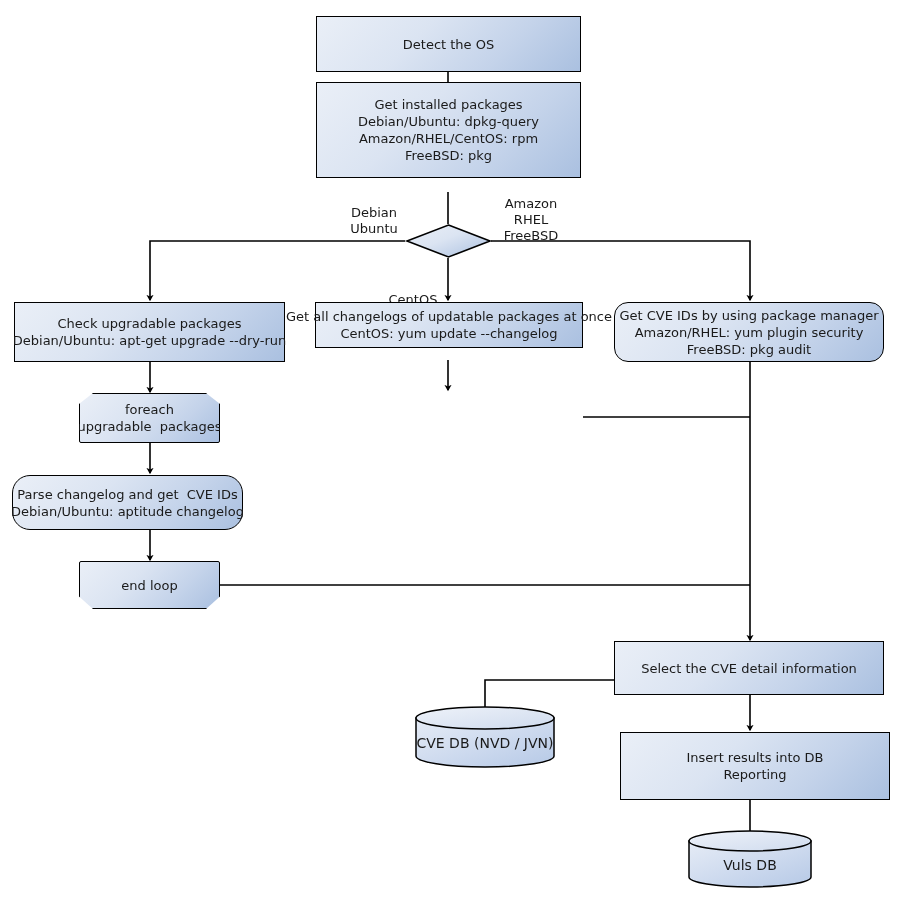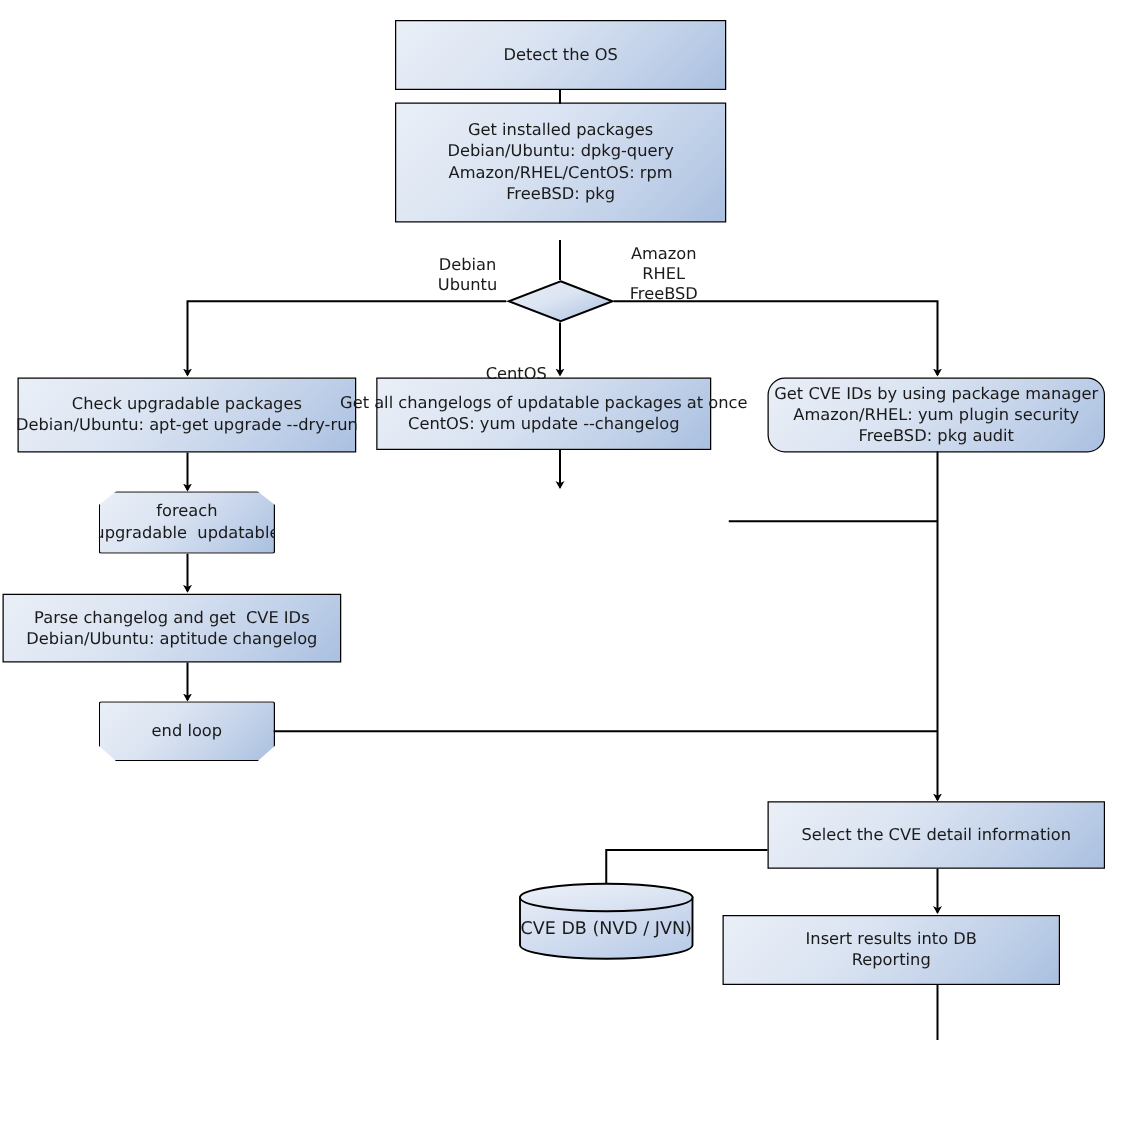--- a/index.html
+++ b/index.html
@@ -151,51 +151,51 @@
 RHEL
 FreeBSD</div>
 
   <div class="edge-label" style="left:383px; top:268px; width:60px;margin-top:24px;">CentOS</div>
 
   <div class="node boxshape" style="left:14px; top:302px; width:271px; height:60px;">
     <span>Check upgradable packages
 Debian/Ubuntu: apt-get upgrade --dry-run</span>
   </div>
 
-  <div class="node boxshape" style="left:301px; top:302px; width:268px; height:58px;">
+  <div class="node boxshape" style="left:315px; top:302px; width:268px; height:46px;">
     <span>Get all changelogs of updatable packages at once
 CentOS: yum update --changelog</span>
   </div>
 
   <div class="node boxshape" style="left:614px; top:302px; width:270px; height:60px;border-radius:14px;">
     <span>Get CVE IDs by using package manager
 Amazon/RHEL: yum plugin security
 FreeBSD: pkg audit</span>
   </div>
 
   <div class="node loopstart" style="left:79px; top:393px; width:141px; height:50px;">
     <span>foreach
-upgradable  updatable</span>
-  </div>
-
-
-  <div class="node boxshape" style="left:2px; top:475px; width:271px; height:55px;">
+upgradable  packages</span>
+  </div>
+
+
+  <div class="node boxshape" style="left:12px; top:475px; width:231px; height:55px;border-radius:18px;">
     <span>Parse changelog and get  CVE IDs
 Debian/Ubuntu: aptitude changelog</span>
   </div>
 
   <div class="node boxshape" style="left:614px; top:641px; width:270px; height:54px;">
     <span>Select the CVE detail information</span>
   </div>
 
   <div class="node loopend" style="left:79px; top:561px; width:141px; height:48px;">
     <span>end loop</span>
   </div>
 
-  <div class="node boxshape" style="left:578px; top:732px; width:270px; height:56px;">
+  <div class="node boxshape" style="left:620px; top:732px; width:270px; height:68px;">
     <span>Insert results into DB
 Reporting</span>
   </div>
 
   <div class="shapewrap" style="left:415px; top:706px; width:140px; height:62px;">
     <svg width="140" height="62" viewBox="0 0 140 62">
       <defs>
         <linearGradient id="gradCylA" x1="0" y1="0" x2="1" y2="1">
           <stop offset="0%" stop-color="#e6ecf6"></stop>
           <stop offset="55%" stop-color="#ccd9ee"></stop>
@@ -205,14 +205,32 @@
           <stop offset="0%" stop-color="#eef2f9"></stop>
           <stop offset="100%" stop-color="#cfdbee"></stop>
         </linearGradient>
       </defs>
       <path d="M1,12 L1,50 A69,11 0 0 0 139,50 L139,12 Z" fill="url(#gradCylA)" stroke="#000000" stroke-width="1.5"></path>
       <ellipse cx="70" cy="12" rx="69" ry="11" fill="url(#gradCylTopA)" stroke="#000000" stroke-width="1.5"></ellipse>
     </svg>
     <span class="shapelabel cyl-label">CVE DB (NVD / JVN)</span>
   </div>
 
+  <div class="shapewrap" style="left:688px; top:830px; width:124px; height:58px;">
+    <svg width="124" height="58" viewBox="0 0 124 58">
+      <defs>
+        <linearGradient id="gradCylB" x1="0" y1="0" x2="1" y2="1">
+          <stop offset="0%" stop-color="#e6ecf6"></stop>
+          <stop offset="55%" stop-color="#ccd9ee"></stop>
+          <stop offset="100%" stop-color="#b6c9e6"></stop>
+        </linearGradient>
+        <linearGradient id="gradCylTopB" x1="0" y1="0" x2="1" y2="1">
+          <stop offset="0%" stop-color="#eef2f9"></stop>
+          <stop offset="100%" stop-color="#cfdbee"></stop>
+        </linearGradient>
+      </defs>
+      <path d="M1,11 L1,47 A61,10 0 0 0 123,47 L123,11 Z" fill="url(#gradCylB)" stroke="#000000" stroke-width="1.5"></path>
+      <ellipse cx="62" cy="11" rx="61" ry="10" fill="url(#gradCylTopB)" stroke="#000000" stroke-width="1.5"></ellipse>
+    </svg>
+    <span class="shapelabel cyl-label">Vuls DB</span>
+  </div>
 
 </div>
 
 </body></html>

